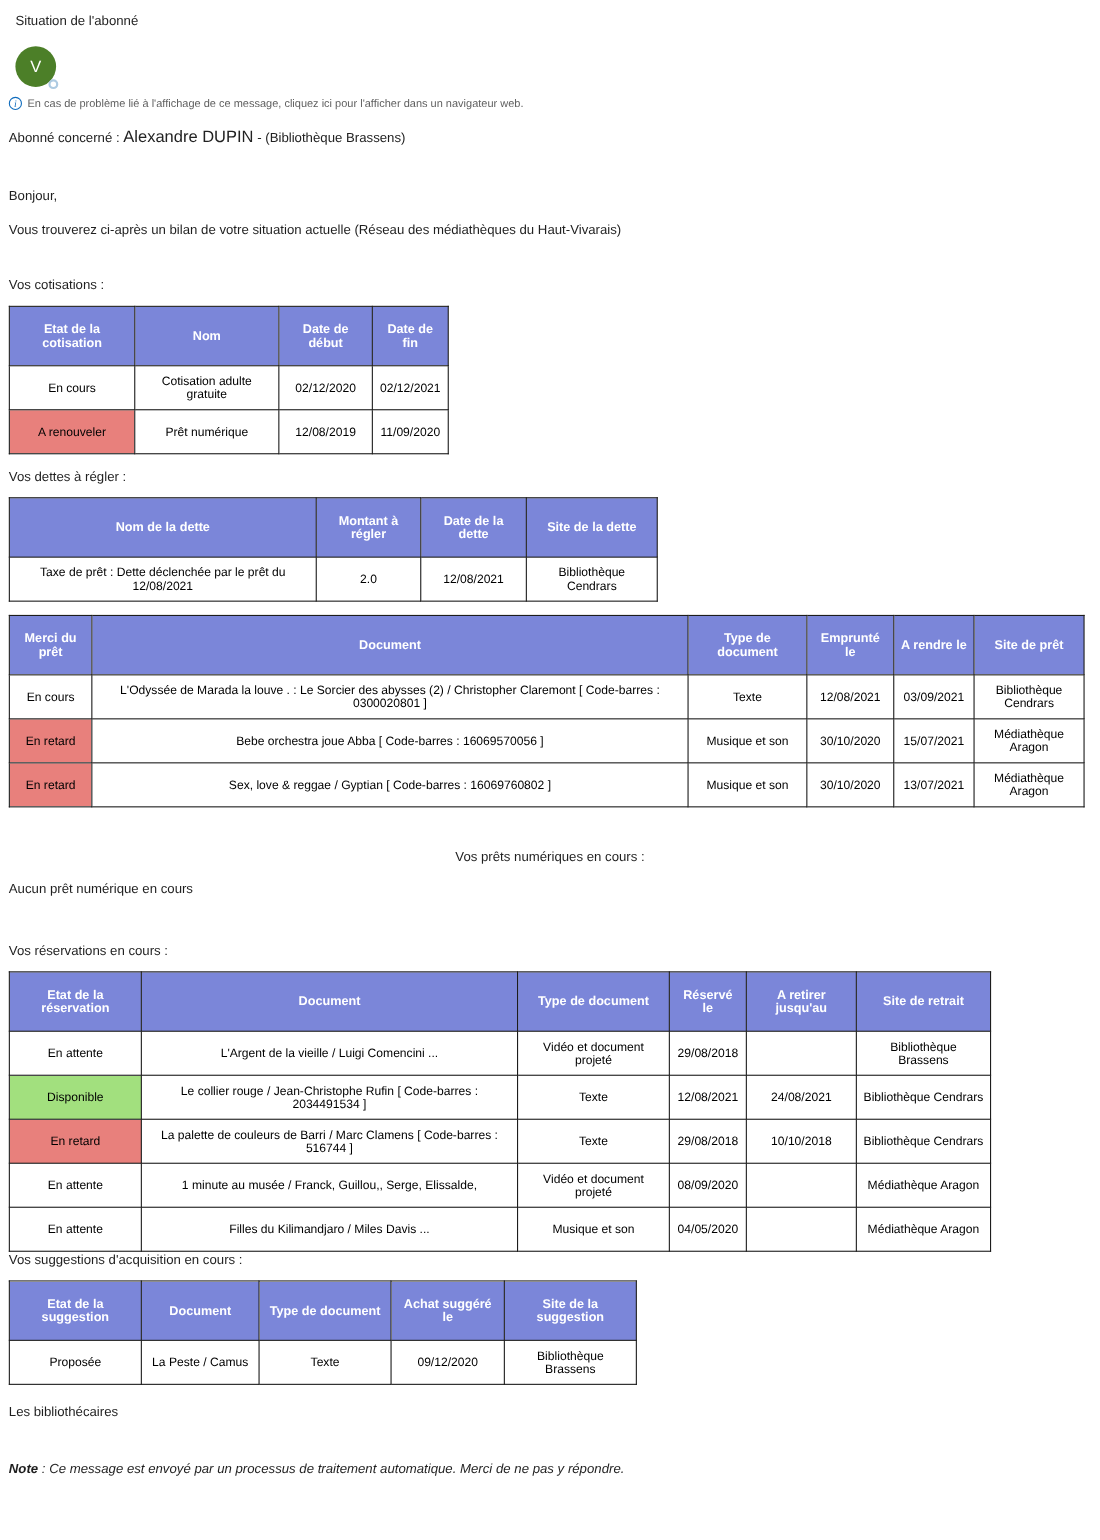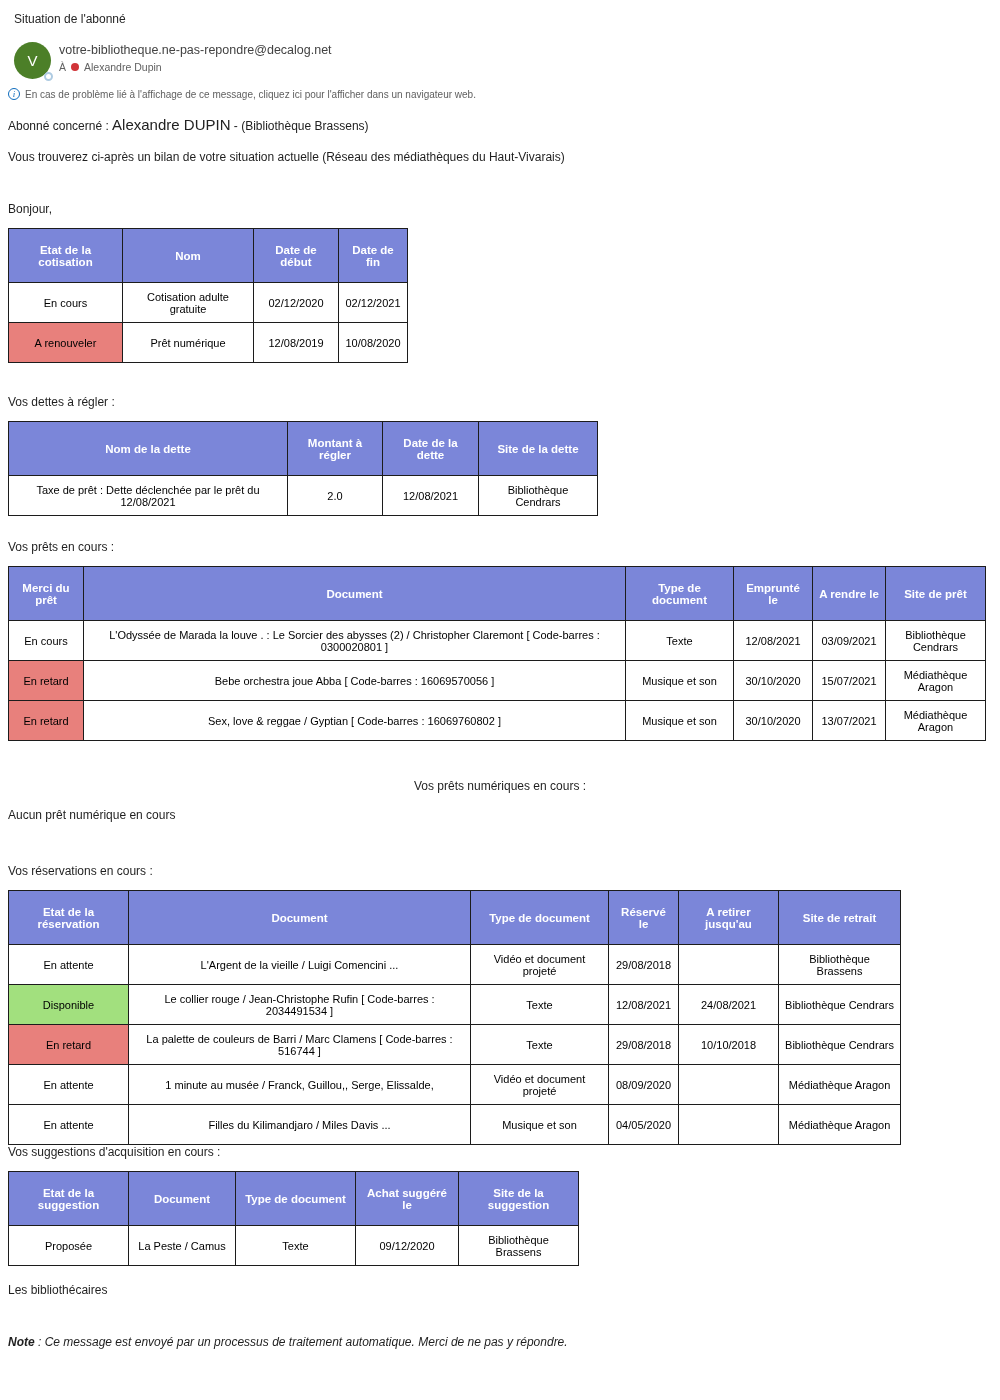--- a/index.html
+++ b/index.html
@@ -38,21 +38,21 @@
 
   
   .subscriber { margin-top: 16px; font-size: 12px; color: #222; }
   .subscriber .name { font-size: 15px; }
   .subscriber .suffix { font-size: 12px; }
   p.bodytext { font-size: 12px; margin: 0; }
   .greeting { margin-top: 38px !important; }
   .intro { margin-top: 17px !important; }
   .section-heading { font-size: 12px; margin: 0; }
   .mt-cotis { margin-top: 36px; }
-  .mt-dettes { margin-top: 32px; }
+  .mt-dettes { margin-top: 13px; }
   .mt-prets { margin-top: 24px; }
   .mt-pretsnum { margin-top: 38px; text-align: center; }
   .mt-nodigital { margin-top: 15px !important; }
   .mt-resa { margin-top: 42px; }
   .mt-sugg { }
   .closing { margin-top: 34px !important; }
   .signature { margin-top: 17px !important; }
   .note { margin-top: 38px !important; font-style: italic; }
   .note .note-label { font-weight: bold; }
 
@@ -75,44 +75,37 @@
 
 <div class="page">
 
   <h1 class="subject">Situation de l'abonné</h1>
 
   <div class="email-header">
     <div class="avatar">
       <span>V</span>
       <span class="presence-badge"></span>
     </div>
-    <div class="sender-block">
-      <div class="sender-email">votre-bibliotheque.ne-pas-repondre@decalog.net</div>
-      <div class="to-line">
-        <span>À</span>
-        <span class="category-dot"></span>
-        <span>Alexandre Dupin</span>
-      </div>
-    </div>
   </div>
 
   <div class="info-banner">
     <span class="info-icon">i</span>
     <span class="info-text">En cas de problème lié à l'affichage de ce message, cliquez ici pour l'afficher dans un navigateur web.</span>
   </div>
 
   <div class="subscriber">
     <span>Abonné concerné :</span>
     <span class="name">Alexandre DUPIN</span>
     <span class="suffix">- (Bibliothèque Brassens)</span>
   </div>
 
+  <p class="bodytext greeting">Bonjour,</p>
   <p class="bodytext intro">Vous trouverez ci-après un bilan de votre situation actuelle (Réseau des médiathèques du Haut-Vivarais)</p>
-  <p class="bodytext greeting">Bonjour,</p>
-
+
+  <p class="section-heading mt-cotis">Vos cotisations :</p>
   <table class="data-table" data-table="cotisations">
       <colgroup>
         <col style="width: 114px;">
         <col style="width: 131px;">
         <col style="width: 85px;">
         <col style="width: 69px;">
       </colgroup>
       <thead>
         <tr>
           <th>Etat de la cotisation</th>
@@ -125,21 +118,21 @@
         <tr>
           <td>En cours</td>
           <td>Cotisation adulte gratuite</td>
           <td>02/12/2020</td>
           <td>02/12/2021</td>
         </tr>
         <tr>
           <td class="status-red">A renouveler</td>
           <td>Prêt numérique</td>
           <td>12/08/2019</td>
-          <td>10/08/2020</td>
+          <td>11/09/2020</td>
         </tr>
       </tbody>
     </table>
 
   <p class="section-heading mt-dettes">Vos dettes à régler :</p>
   <table class="data-table" data-table="dettes">
       <colgroup>
         <col style="width: 279px;">
         <col style="width: 95px;">
         <col style="width: 96px;">
@@ -156,21 +149,20 @@
       <tbody>
         <tr>
           <td>Taxe de prêt : Dette déclenchée par le prêt du 12/08/2021</td>
           <td>2.0</td>
           <td>12/08/2021</td>
           <td>Bibliothèque Cendrars</td>
         </tr>
       </tbody>
     </table>
 
-  <p class="section-heading mt-prets">Vos prêts en cours :</p>
   <table class="data-table" data-table="prets">
       <colgroup>
         <col style="width: 75px;">
         <col style="width: 542px;">
         <col style="width: 108px;">
         <col style="width: 79px;">
         <col style="width: 73px;">
         <col style="width: 100px;">
       </colgroup>
       <thead>

